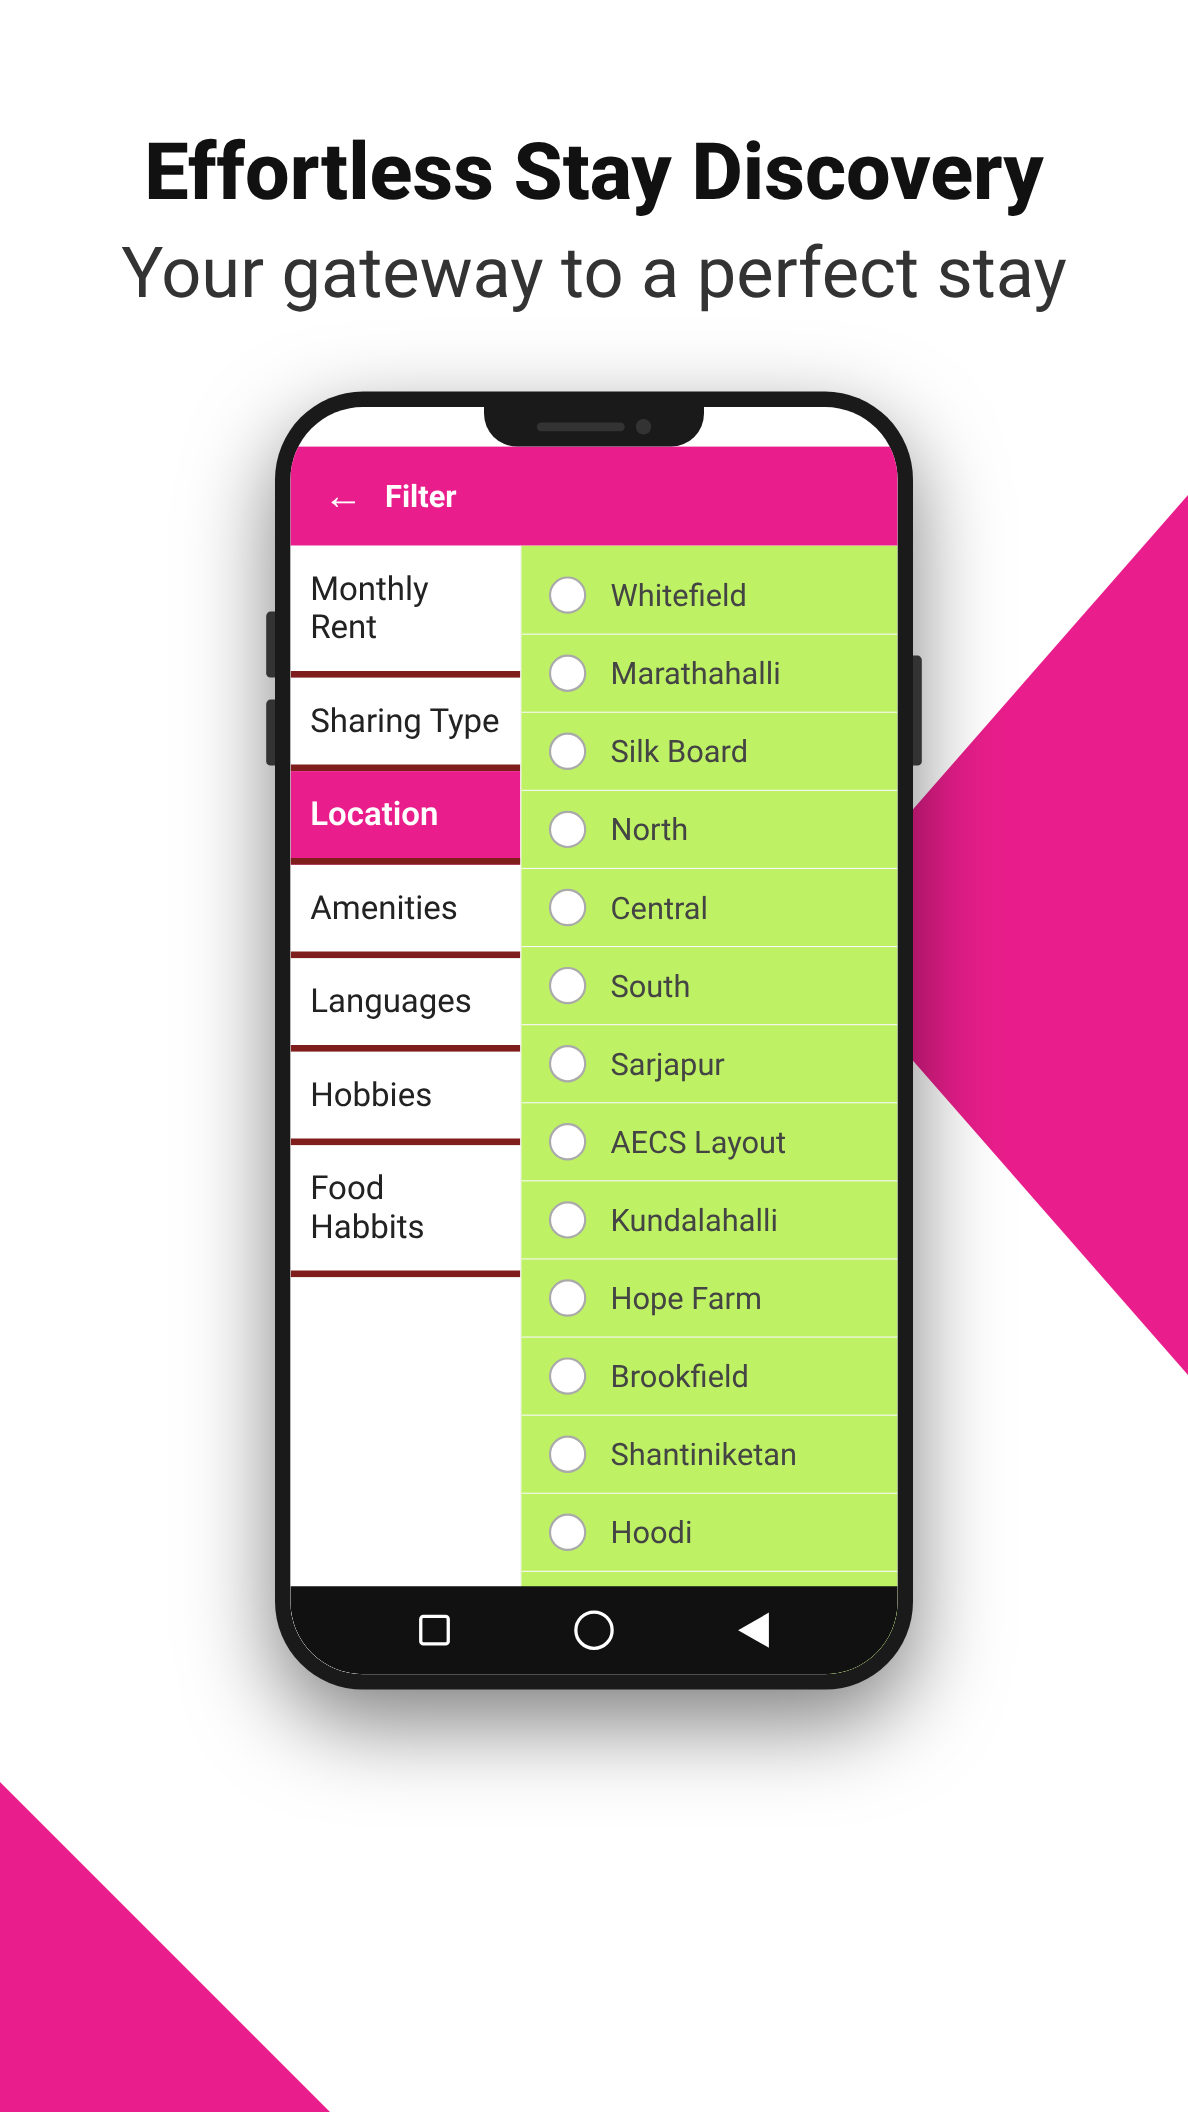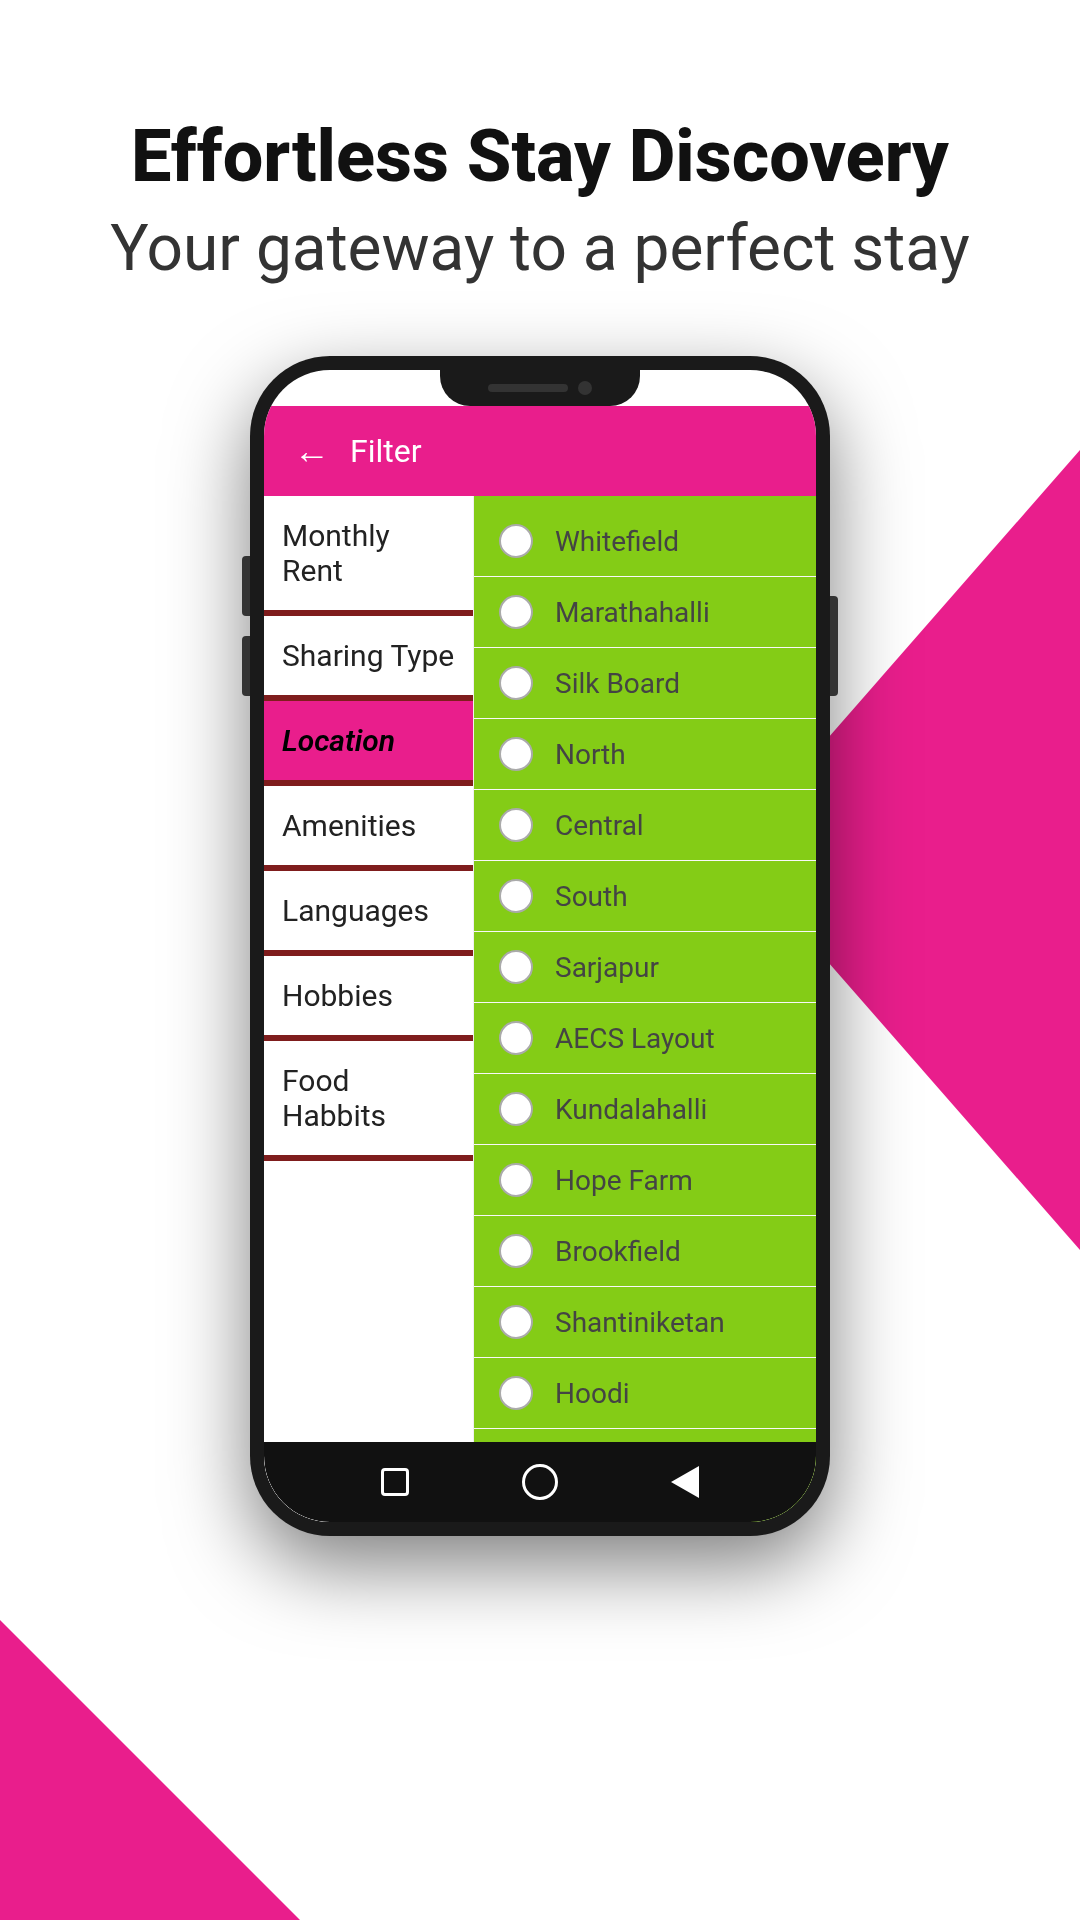--- a/index.html
+++ b/index.html
@@ -152,22 +152,22 @@
       margin-top: 36px;
     }
     .app-header .back-icon {
       color: white;
       font-size: 36px;
       margin-right: 20px;
       cursor: pointer;
     }
     .app-header .header-title {
       color: white;
-      font-size: 32px;
-      font-weight: 400;
+      font-size: 28px;
+      font-weight: 700;
       text-align: right;
     }
 
     
     .filter-body {
       display: flex;
       height: calc(100% - 126px);
       overflow: hidden;
     }
 
@@ -182,31 +182,30 @@
     .sidebar-item {
       padding: 22px 18px;
       font-size: 30px;
       color: #222;
       border-bottom: 6px solid #7f1d1d;
       cursor: pointer;
       font-weight: 400;
     }
     .sidebar-item.active {
       background: #e91e8c;
-      color: #000000;
+      color: #ffffff;
       font-weight: 600;
-      font-style: italic;
     }
 
     
     .filter-content {
       flex: 1;
       overflow-y: auto;
       padding: 10px 0;
-      background: #84cc16;
+      background: #bef264;
     }
     .location-option {
       display: flex;
       align-items: center;
       padding: 18px 25px;
       border-bottom: 1px solid #f8f8f8;
       cursor: pointer;
     }
     .radio-circle {
       width: 34px;

